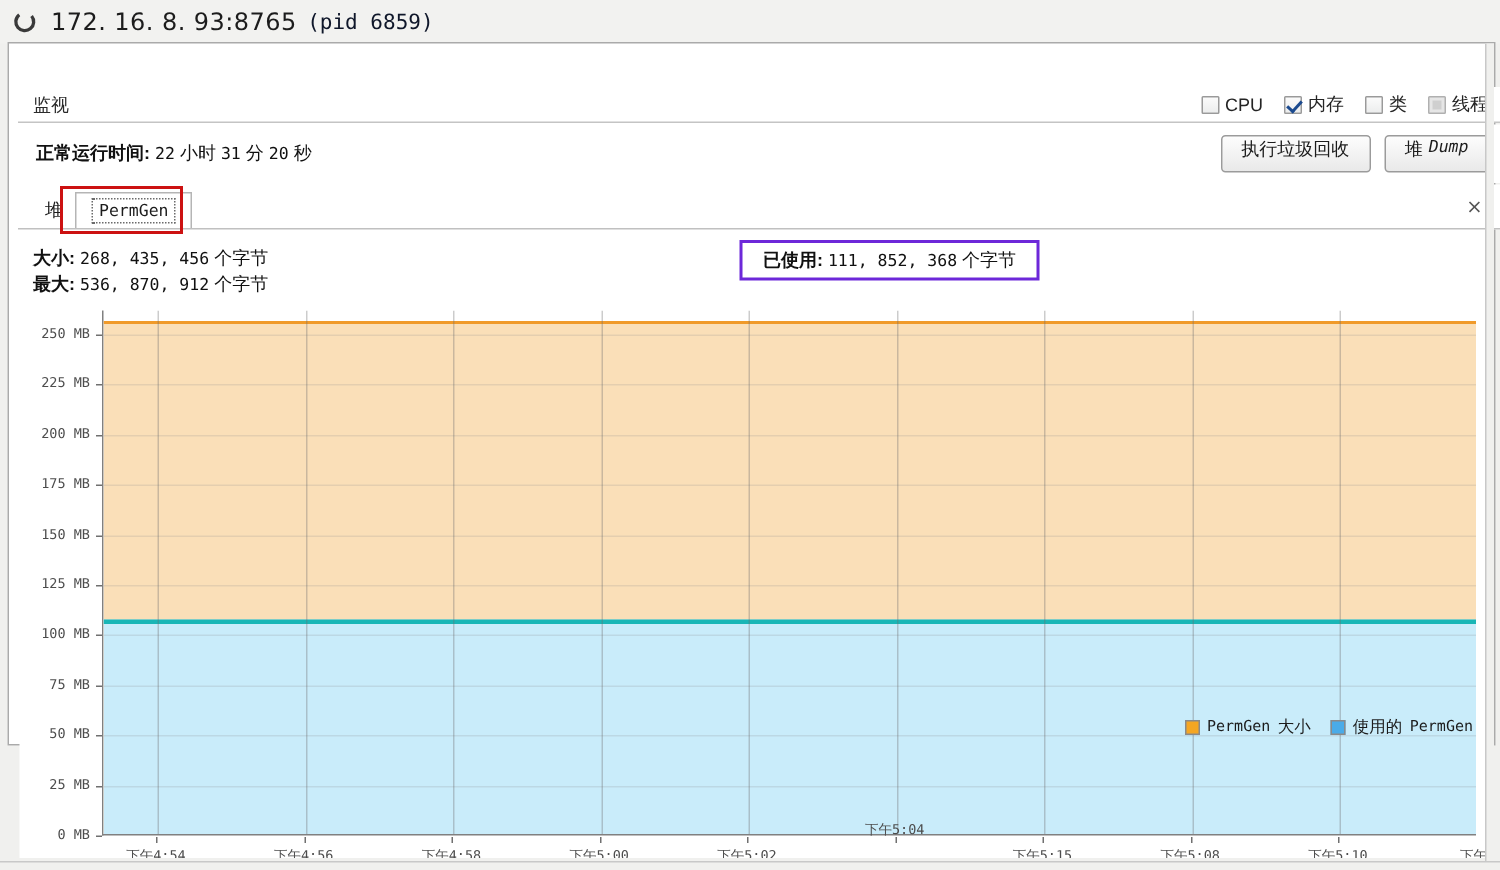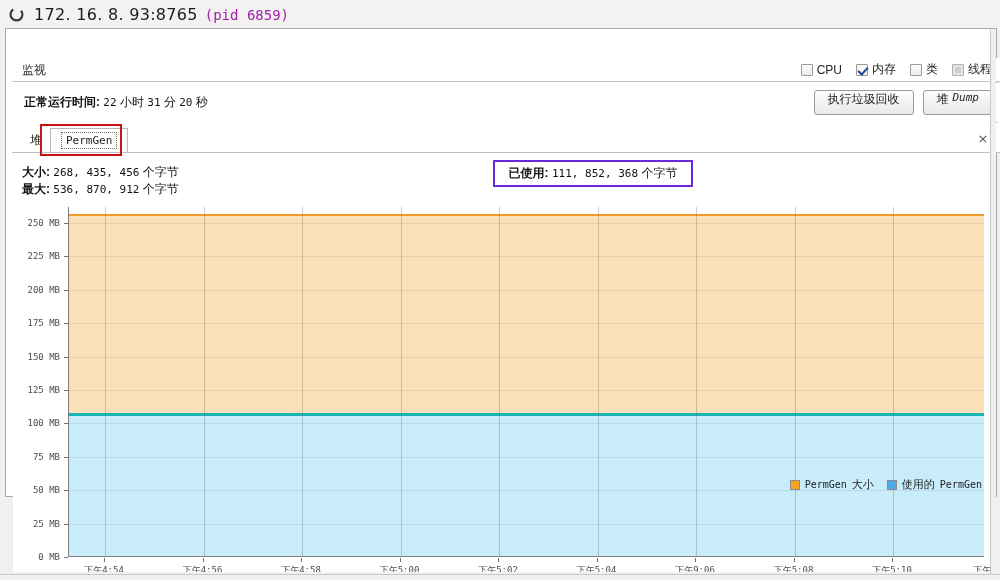--- a/index.html
+++ b/index.html
@@ -27,21 +27,21 @@
   .spinner-icon {
     width: 17px; height: 17px; flex: 0 0 auto;
     margin-right: 9px; margin-top: -1px;
   }
   .title-text {
     font-size: 16px; color: #1c1c1c; letter-spacing: 0.3px;
     font-family: "DejaVu Sans", sans-serif;
     white-space: nowrap;
   }
   .title-pid {
-    font-size: 14px; color: #a21caf; margin-left: 7px;
+    font-size: 14px; color: #0f172a; margin-left: 7px;
     font-family: "DejaVu Sans Mono", monospace;
   }
 
   
   .panel {
     position: absolute; left: 5px; top: 28px; width: 992px; height: 469px;
     background: #ffffff;
     border: 1px solid #aaaaaa;
     box-sizing: border-box;
     padding-left: 36px;
@@ -400,23 +400,23 @@
           <div class="xtick-label" style="left: 91px; top: 367px;">下午4:54</div>
           <div class="xtick-mark" style="left: 189.5px; top: 361px;"></div>
           <div class="xtick-label" style="left: 189.5px; top: 367px;">下午4:56</div>
           <div class="xtick-mark" style="left: 288px; top: 361px;"></div>
           <div class="xtick-label" style="left: 288px; top: 367px;">下午4:58</div>
           <div class="xtick-mark" style="left: 386.5px; top: 361px;"></div>
           <div class="xtick-label" style="left: 386.5px; top: 367px;">下午5:00</div>
           <div class="xtick-mark" style="left: 485px; top: 361px;"></div>
           <div class="xtick-label" style="left: 485px; top: 367px;">下午5:02</div>
           <div class="xtick-mark" style="left: 583.5px; top: 361px;"></div>
-          <div class="xtick-label" style="left: 583.5px; top: 367px;">下午5:04</div>
+          <div class="xtick-label" style="left: 583.5px; top: 350px;">下午5:04</div>
           <div class="xtick-mark" style="left: 682px; top: 361px;"></div>
-          <div class="xtick-label" style="left: 682px; top: 367px;">下午9:06</div>
+          <div class="xtick-label" style="left: 682px; top: 367px;">下午5:15</div>
           <div class="xtick-mark" style="left: 780.5px; top: 361px;"></div>
           <div class="xtick-label" style="left: 780.5px; top: 367px;">下午5:08</div>
           <div class="xtick-mark" style="left: 879px; top: 361px;"></div>
           <div class="xtick-label" style="left: 879px; top: 367px;">下午5:10</div>
           <div class="xtick-mark" style="left: 977.5px; top: 361px;"></div>
           <div class="xtick-label" style="left: 977.5px; top: 367px;">下午5:1</div>
         </div>
     </div>
 
     <div class="legend">

